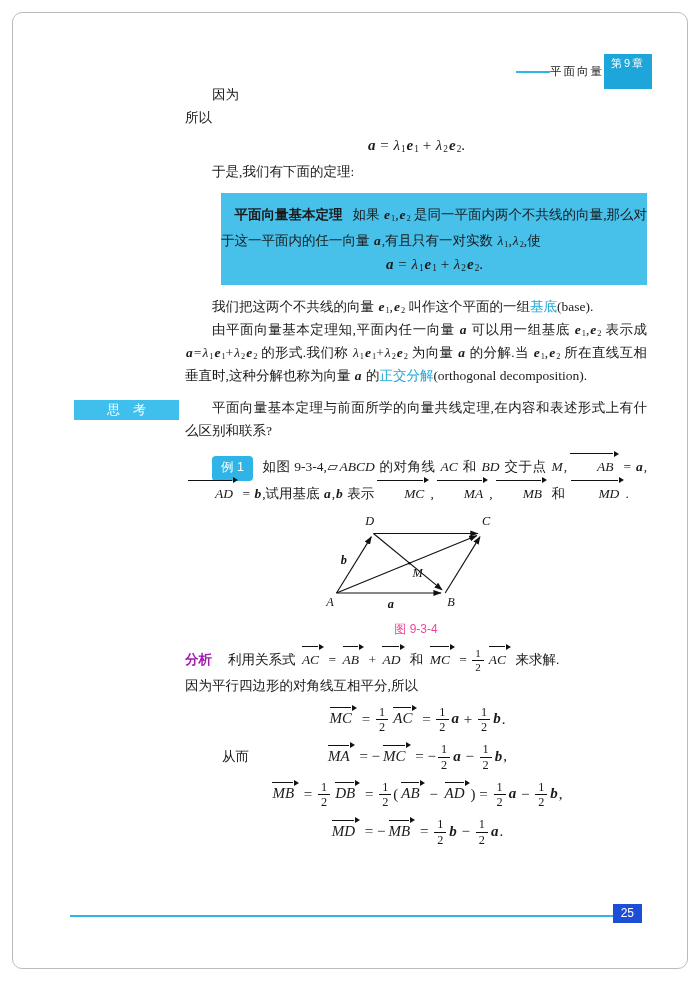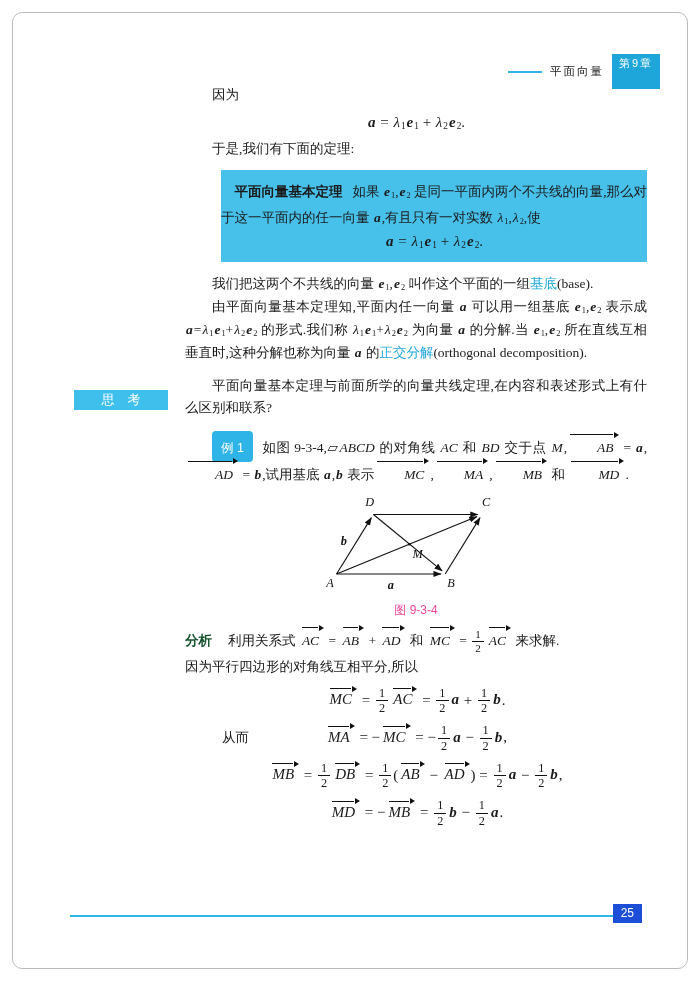--- a/index.html
+++ b/index.html
@@ -1,21 +1,21 @@
 <!DOCTYPE html>
 <html><head>
 <meta charset="utf-8">
 <style>
   html,body{margin:0;padding:0;background:#e8e8e8;}
   .page{position:relative;width:700px;height:981px;margin:0 auto;background:#ffffff;
         font-family:"Liberation Serif","DejaVu Serif",serif;color:#1a1a1a;overflow:hidden;}
   .frame{position:absolute;inset:12px;border:1px solid #b9bcbe;border-radius:10px;pointer-events:none;}
 
   
-  .header{position:absolute;top:54px;right:40px;display:flex;align-items:center;gap:8px;}
+  .header{position:absolute;top:54px;right:48px;display:flex;align-items:center;}
   .header-rule{width:34px;height:2px;background:#2fb4e7;}
   .header-title{font-size:11.5px;letter-spacing:2px;color:#222;font-family:"Liberation Sans",sans-serif;}
   .header-badge{background:#1ea6da;color:#fff;font-size:11px;padding:2px 7px 18px;letter-spacing:2px;
         font-family:"Liberation Sans",sans-serif;}
 
   
   .main{position:absolute;left:185px;right:53px;top:84px;}
   .cn{font-size:13.5px;line-height:1.7;margin:0;}
   .just{text-align:justify;}
   .indent{text-indent:2em;}
@@ -36,38 +36,38 @@
   .cyan{color:#1ea6da;}
 
   
   .theorem-box{background:#47c0ea;margin:9px 0 11px 36px;padding:9px 0 11px;}
   .theorem-box .thm{font-size:13.5px;line-height:1.9;text-align:justify;text-indent:1em;margin:0;}
   .thm-title{font-weight:bold;margin-right:10px;}
   .theorem-box .formula{margin:3px 0 0;}
 
   
   .think-row{position:relative;margin-top:10px;}
-  .think-pill{position:absolute;left:-111px;top:15px;width:94px;height:20px;background:#3ebfec;color:#fff;
+  .think-pill{position:absolute;left:-111px;top:3px;width:105px;height:20px;background:#3ebfec;color:#fff;
         font-size:13px;display:flex;align-items:center;justify-content:center;
         font-family:"Liberation Sans",sans-serif;}
 
   
   .example-p{margin-top:11px;}
-  .example-badge{display:inline-block;background:#2fb4e7;color:#fff;font-size:12.5px;padding:7px 9px 2px;
+  .example-badge{display:inline-block;background:#2fb4e7;color:#fff;font-size:12.5px;padding:1px 9px 2px;
         border-radius:4px;margin-right:9px;text-indent:0;font-family:"Liberation Sans",sans-serif;}
 
   
   .figure{text-align:center;margin:5px 0 2px;}
   .fig-caption{color:#ec4899;font-size:12px;margin-top:0;font-family:"Liberation Sans",sans-serif;}
   .pgram text{font-size:12px;font-style:italic;fill:#111;font-family:"Liberation Serif",serif;}
   .pgram .blb{font-weight:bold;}
 
   
   .analysis{margin-top:9px;}
-  .analysis-label{color:#14532d;font-weight:bold;margin-right:16px;}
+  .analysis-label{color:#a21caf;font-weight:bold;margin-right:16px;}
   .sol{margin-top:7px;}
   .sol-label{font-weight:bold;margin-right:18px;}
   .rel{position:relative;font-family:Liberation Serif, serif;}
   .lead{position:absolute;left:37px;top:50%;transform:translateY(-50%);font-size:13.5px;}
 
   
   .footer-line{position:absolute;left:70px;right:62px;bottom:64px;height:2px;background:#2fb4e7;}
   .page-badge{position:absolute;right:58px;bottom:58px;background:#1d4ed8;color:#fff;font-size:12px;
         padding:2px 8px 3px;font-family:"Liberation Sans",sans-serif;}
 </style>
@@ -78,20 +78,21 @@
   <div class="frame"></div>
 
   <div class="header">
     <span class="header-rule"></span>
     <span class="header-title">平面向量</span>
     <span class="header-badge">第9章</span>
   </div>
 
   <main class="main">
     <p class="cn indent">因为</p>
+    <p class="cn">所以</p>
     <div class="formula"><span class="bv">a</span> = <span class="it">λ</span><sub>1</sub><span class="bv">e</span><sub>1</sub> + <span class="it">λ</span><sub>2</sub><span class="bv">e</span><sub>2</sub>.</div>
     <p class="cn indent">于是,我们有下面的定理:</p>
 
     <div class="theorem-box">
       <p class="thm"><b class="thm-title">平面向量基本定理</b><span>如果 <span class="bv">e</span><sub>1</sub>,<span class="bv">e</span><sub>2</sub> 是同一平面内两个不共线的向量,那么对于这一平面内的任一向量 <span class="bv">a</span>,有且只有一对实数 <span class="it">λ</span><sub>1</sub>,<span class="it">λ</span><sub>2</sub>,使</span></p>
       <div class="formula"><span class="bv">a</span> = <span class="it">λ</span><sub>1</sub><span class="bv">e</span><sub>1</sub> + <span class="it">λ</span><sub>2</sub><span class="bv">e</span><sub>2</sub>.</div>
     </div>
 
     <p class="cn indent just">我们把这两个不共线的向量 <span class="bv">e</span><sub>1</sub>,<span class="bv">e</span><sub>2</sub> 叫作这个平面的一组<span class="cyan">基底</span>(base).</p>
     <p class="cn indent just">由平面向量基本定理知,平面内任一向量 <span class="bv">a</span> 可以用一组基底 <span class="bv">e</span><sub>1</sub>,<span class="bv">e</span><sub>2</sub> 表示成 <span class="bv">a</span>=<span class="it">λ</span><sub>1</sub><span class="bv">e</span><sub>1</sub>+<span class="it">λ</span><sub>2</sub><span class="bv">e</span><sub>2</sub> 的形式.我们称 <span class="it">λ</span><sub>1</sub><span class="bv">e</span><sub>1</sub>+<span class="it">λ</span><sub>2</sub><span class="bv">e</span><sub>2</sub> 为向量 <span class="bv">a</span> 的分解.当 <span class="bv">e</span><sub>1</sub>,<span class="bv">e</span><sub>2</sub> 所在直线互相垂直时,这种分解也称为向量 <span class="bv">a</span> 的<span class="cyan">正交分解</span>(orthogonal decomposition).</p>

